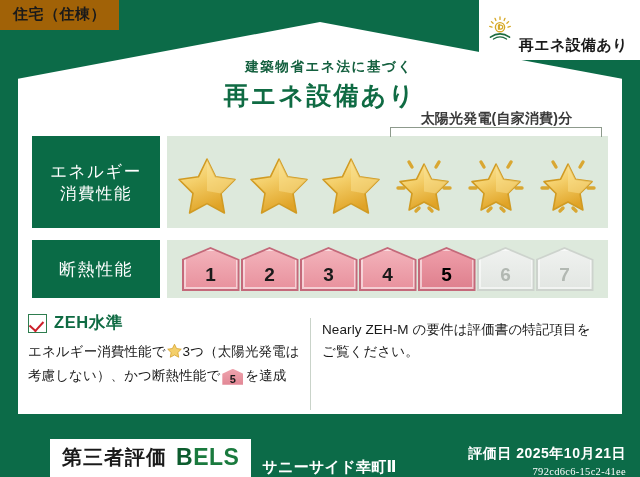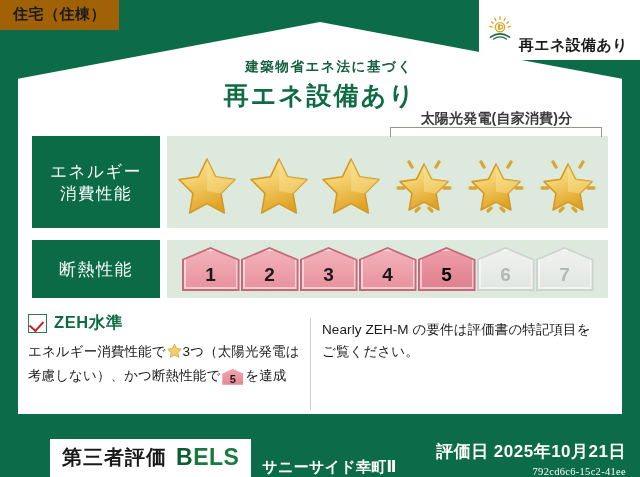--- a/index.html
+++ b/index.html
@@ -161,21 +161,21 @@
   }
   .bels-jp{font-size:20px;font-weight:bold;color:#1a1a1a;letter-spacing:1px;}
   .bels-en{font-size:23px;font-weight:bold;color:#1a7a3e;letter-spacing:0.5px;}
   .bels-en .dark{color:#0d5c2e;}
   .prop-name{
     color:#ffffff;font-size:15px;margin-left:11px;letter-spacing:0.3px;font-weight:bold;
   }
   .bottom-right{
     margin-left:auto;margin-right:14px;text-align:right;color:#ffffff;
   }
-  .eval-date{font-size:17px;font-weight:bold;letter-spacing:0.5px;}
+  .eval-date{font-size:14px;font-weight:bold;letter-spacing:0.5px;}
   .eval-id{font-size:10.5px;margin-top:3px;letter-spacing:0.3px;font-family:"Liberation Serif",serif;}
 </style>
 </head>
 <body>
 
 <div id="label-root">
 
   <div class="house-body"></div>
 
   <div class="corner-tag">住宅（住棟）</div>

